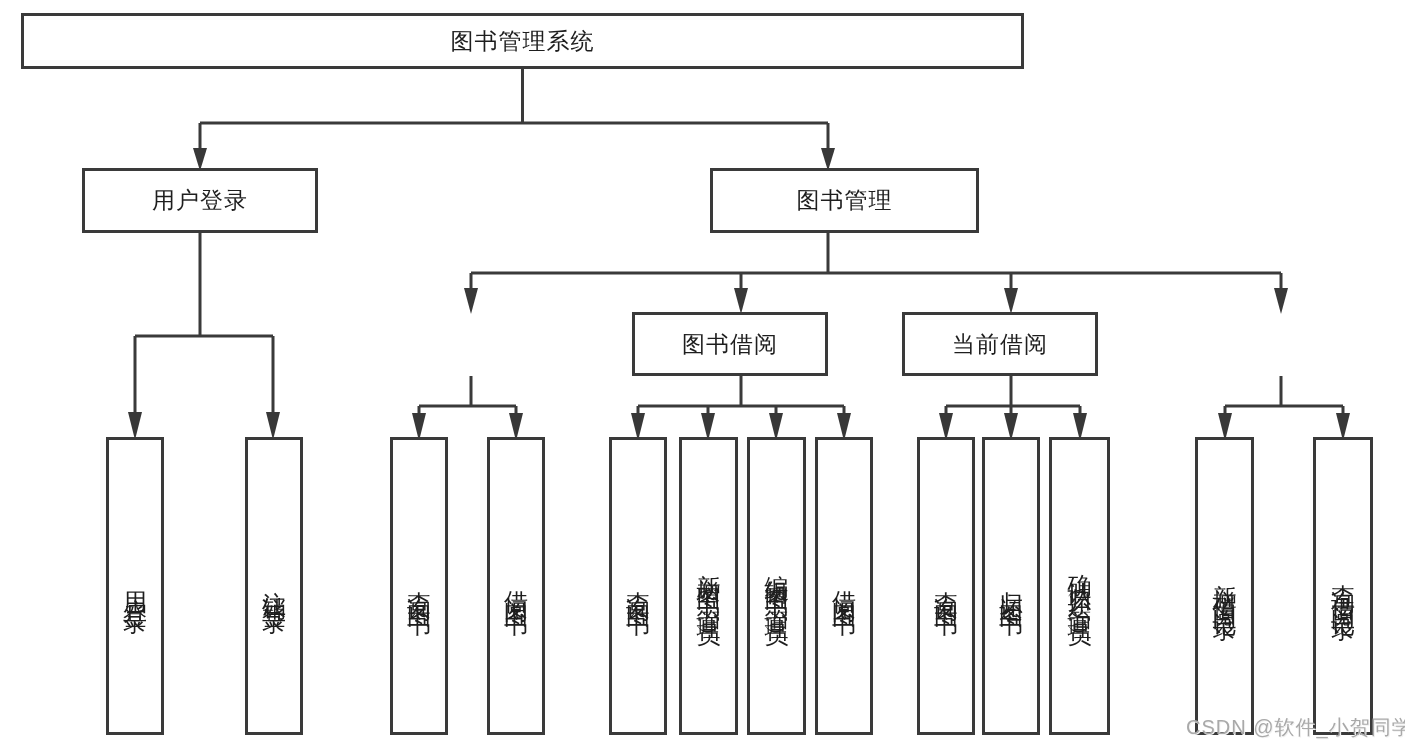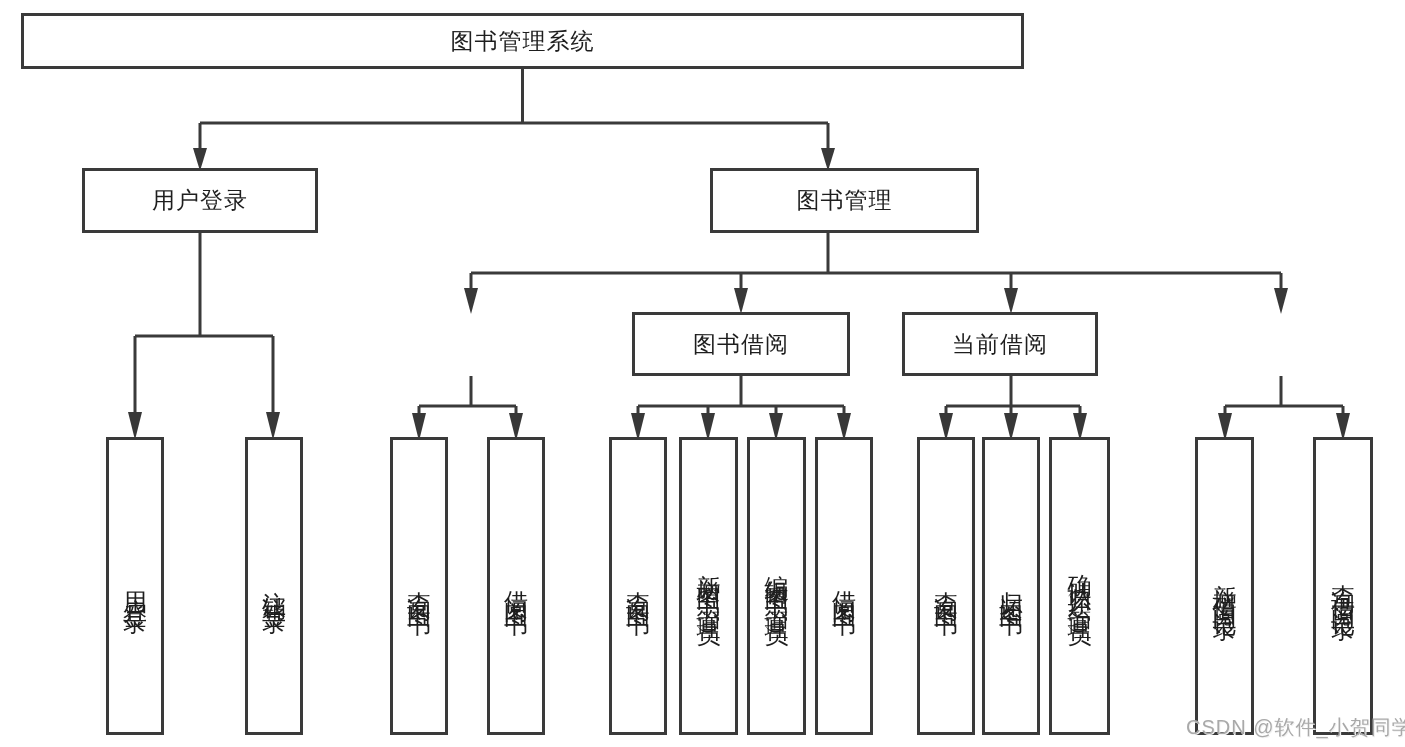--- a/index.html
+++ b/index.html
@@ -93,21 +93,21 @@
     <span class="label">图书管理系统</span>
   </div>
 
   <div class="box hbox" style="left:82px;top:168px;width:236px;height:65px;">
     <span class="label">用户登录</span>
   </div>
   <div class="box hbox" style="left:710px;top:168px;width:269px;height:65px;">
     <span class="label">图书管理</span>
   </div>
 
-  <div class="box hbox" style="left:632px;top:312px;width:218px;height:64px;">
+  <div class="box hbox" style="left:632px;top:312px;width:196px;height:64px;">
     <span class="label">图书借阅</span>
   </div>
   <div class="box hbox" style="left:902px;top:312px;width:196px;height:64px;">
     <span class="label">当前借阅</span>
   </div>
 
   <div class="box vbox" style="left:106px;top:437px;width:58px;height:298px;">
     <span class="label">用户登录</span>
   </div>
   <div class="box vbox" style="left:245px;top:437px;width:58px;height:298px;">

